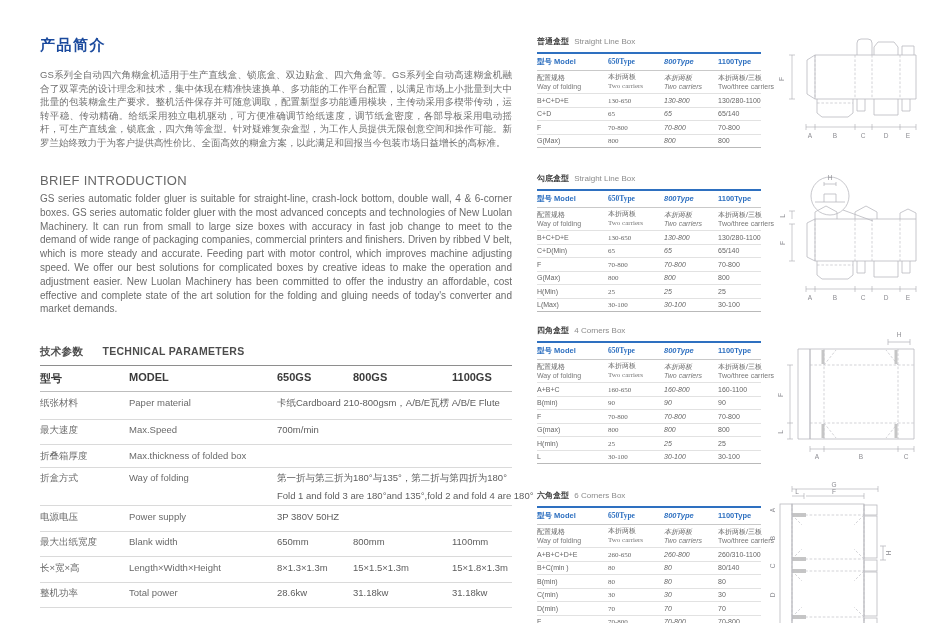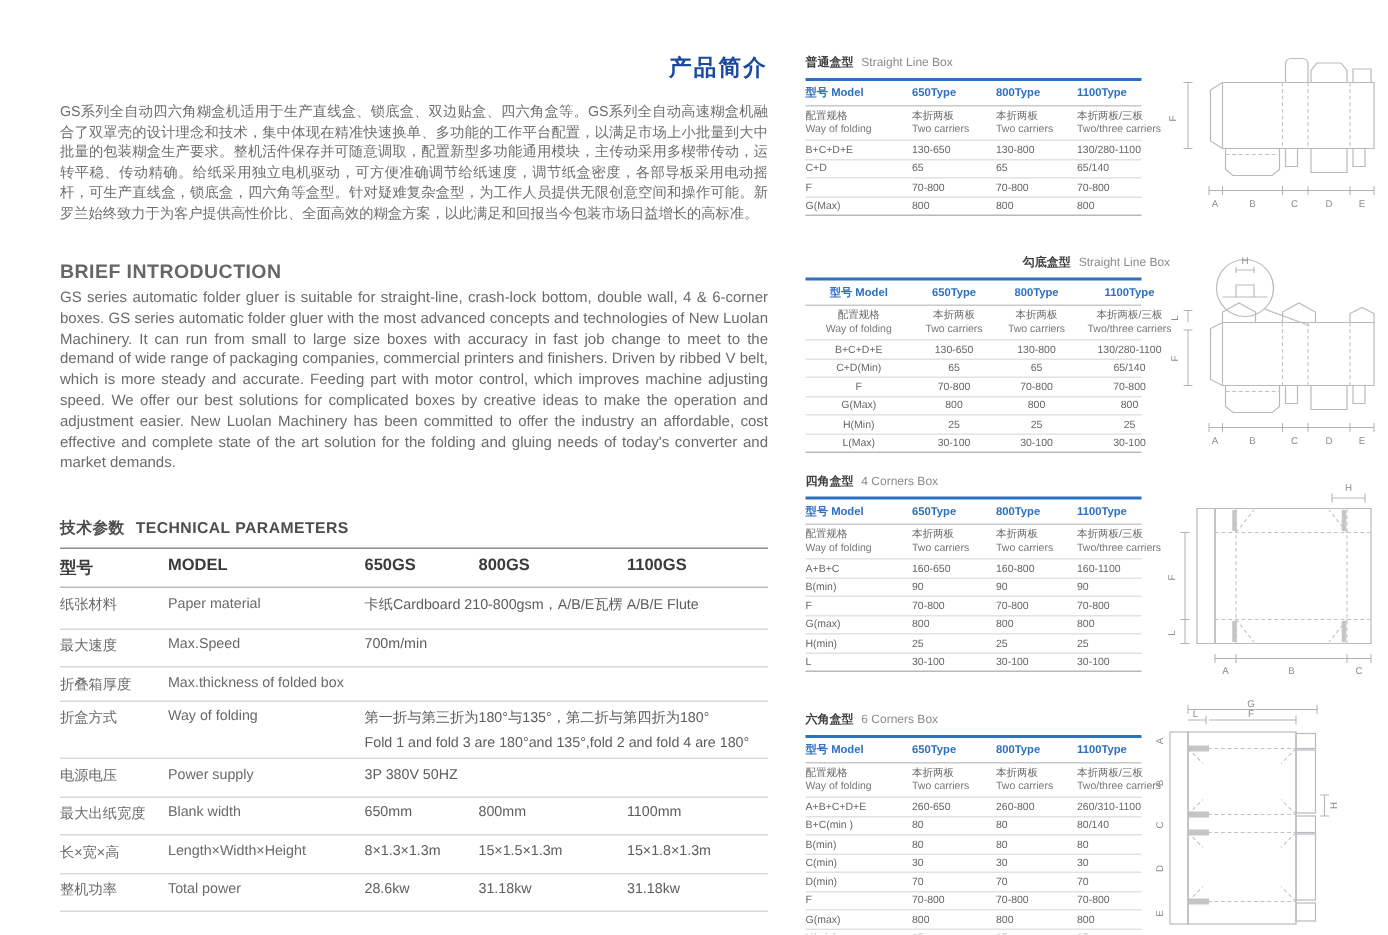--- a/index.html
+++ b/index.html
@@ -2,56 +2,56 @@
 <html><head>
 <meta charset="utf-8">
 <style>
   * { margin:0; padding:0; box-sizing:border-box; }
   html,body { background:#ffffff; }
   body { font-family:"Liberation Sans","DejaVu Sans",sans-serif; }
   .page { position:relative; width:925px; height:623px; background:#ffffff; overflow:hidden; }
 
   
   .left-col { position:absolute; left:40px; top:36px; width:472px; }
-  .intro-title { font-size:15px; font-weight:bold; color:#1b4a9d; letter-spacing:1.5px; margin-bottom:13px;text-align:right; }
+  .intro-title { font-size:15px; font-weight:bold; color:#1b4a9d; letter-spacing:1.5px; margin-bottom:13px; }
   .intro-cn { font-size:9.5px; line-height:13.5px; color:#6f6f6f; text-align:justify; }
-  .brief-title { margin-top:24px; margin-bottom:4px; font-size:13px; font-weight:bold; color:#666666; letter-spacing:0.3px; }
+  .brief-title { margin-top:24px; margin-bottom:4px; font-size:13px; font-weight:normal; color:#666666; letter-spacing:0.3px; }
   .intro-en { font-size:10px; line-height:13.8px; color:#6b6b6b; text-align:justify; }
   .tech-heading { margin-top:29px; margin-bottom:6px; font-size:10.5px; font-weight:bold; color:#4d4d4d; letter-spacing:0.3px; }
-  .tech-heading .hd-en { margin-left:4px; }
+  .tech-heading .hd-en { margin-left:16px; }
 
   .tech-table { width:472px; }
-  .trow { display:flex; align-items:flex-start; border-bottom:1px solid #dadada; padding:4.5px 0 4px; font-size:9.5px; color:#6a6a6a; }
+  .trow { display:flex; align-items:flex-start; border-bottom:1px solid #dadada; padding:4.5px 0 4px; font-size:9.5px; color:#6a6a6a;gap:17px; }
   .trow.thead { border-top:1px solid #8e8e8e; border-bottom:1px solid #bdbdbd; font-size:11px; font-weight:bold; color:#3b3b3b; padding:5px 0 5px; }
   .t-cn { width:72px; flex:none; }
   .t-en { width:131px; flex:none; }
   .t-vals { display:flex; flex:none; }
   .t-v { color:#5d5d5d; }
   .t-v1 { width:76px; flex:none; white-space:nowrap; overflow:visible; }
   .t-v2 { width:99px; flex:none; white-space:nowrap; }
   .t-v3 { width:72px; flex:none; white-space:nowrap; }
   .thead .t-v { color:#3b3b3b; }
   .t-v-line2 { display:block; white-space:nowrap; margin-top:5px; }
 
   
   .right-col { position:absolute; left:537px; top:36px; width:388px; }
   .box-sec { position:relative; width:388px; }
   .box-sec.s1 { margin-bottom:25px; }
-  .box-sec.s2 { margin-bottom:13px;text-align:center; }
+  .box-sec.s2 { margin-bottom:13px; }
   .box-sec.s3 { margin-bottom:26px; }
   .box-title { font-size:8px; margin-bottom:5px; }
   .box-title-cn { color:#3f3f3f; font-weight:bold; }
   .box-title-en { color:#8b8b8b; margin-left:3px; }
   .bt { width:224px; border-top:2px solid #2e70c0; border-bottom:1px solid #b9b9b9; }
   .bt-row { display:flex; align-items:flex-start; font-size:7px; color:#666666; border-bottom:1px solid #e2e2e2; padding:2.5px 0 2px; }
   .bt-header { font-size:7.5px; font-weight:bold; color:#2e70c0; border-bottom:1px solid #c9c9c9; padding:3px 0 2.5px; }
   .bt-body .bt-row:last-child { border-bottom:none; }
   .bc-l { width:71px; flex:none; }
-  .bc-1 { width:56px; flex:none; }
-  .bc-2 { width:54px; flex:none; }
+  .bc-1 { width:56px; flex:none;font-family:Liberation Serif, serif; }
+  .bc-2 { width:54px; flex:none;font-style:italic; }
   .bc-3 { width:70px; flex:none; }
   .cfg-cell span { display:block; line-height:9px; }
   .cfg-cell .cfg-en { color:#787878; }
 
   .box-diagram { position:absolute; left:233px; }
   .box-sec.s1 .box-diagram { top:-9px; }
   .box-sec.s2 .box-diagram { top:-4px; }
   .box-sec.s3 .box-diagram { top:-4px; }
   .box-sec.s4 .box-diagram { top:-8px; }
   .box-diagram text { font-family:"Liberation Sans","DejaVu Sans",sans-serif; font-size:6.5px; fill:#8c8c92; }

